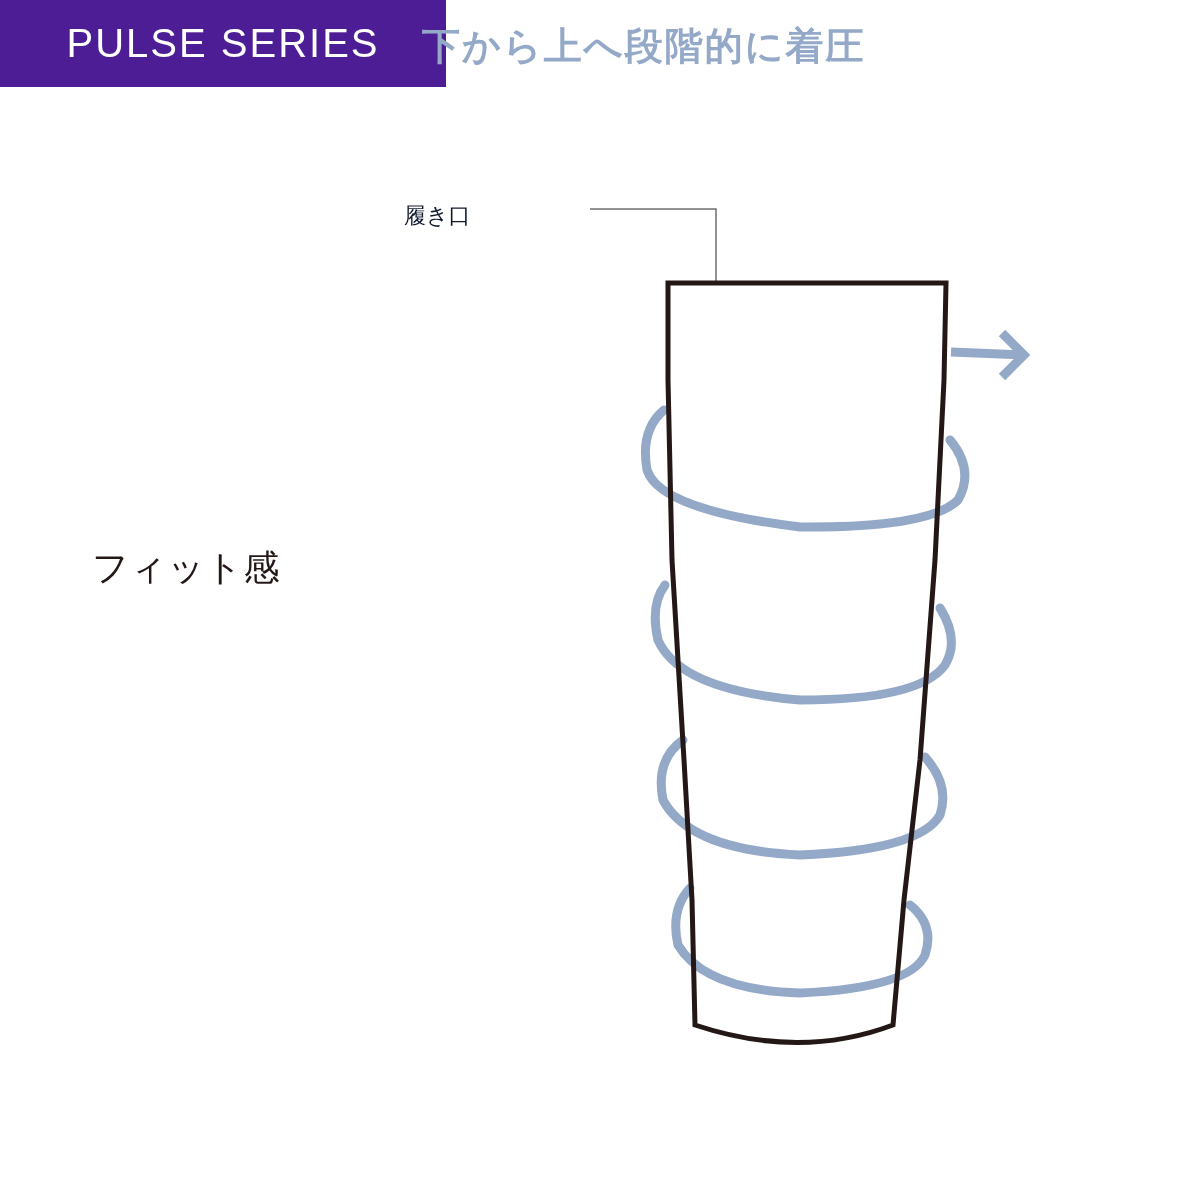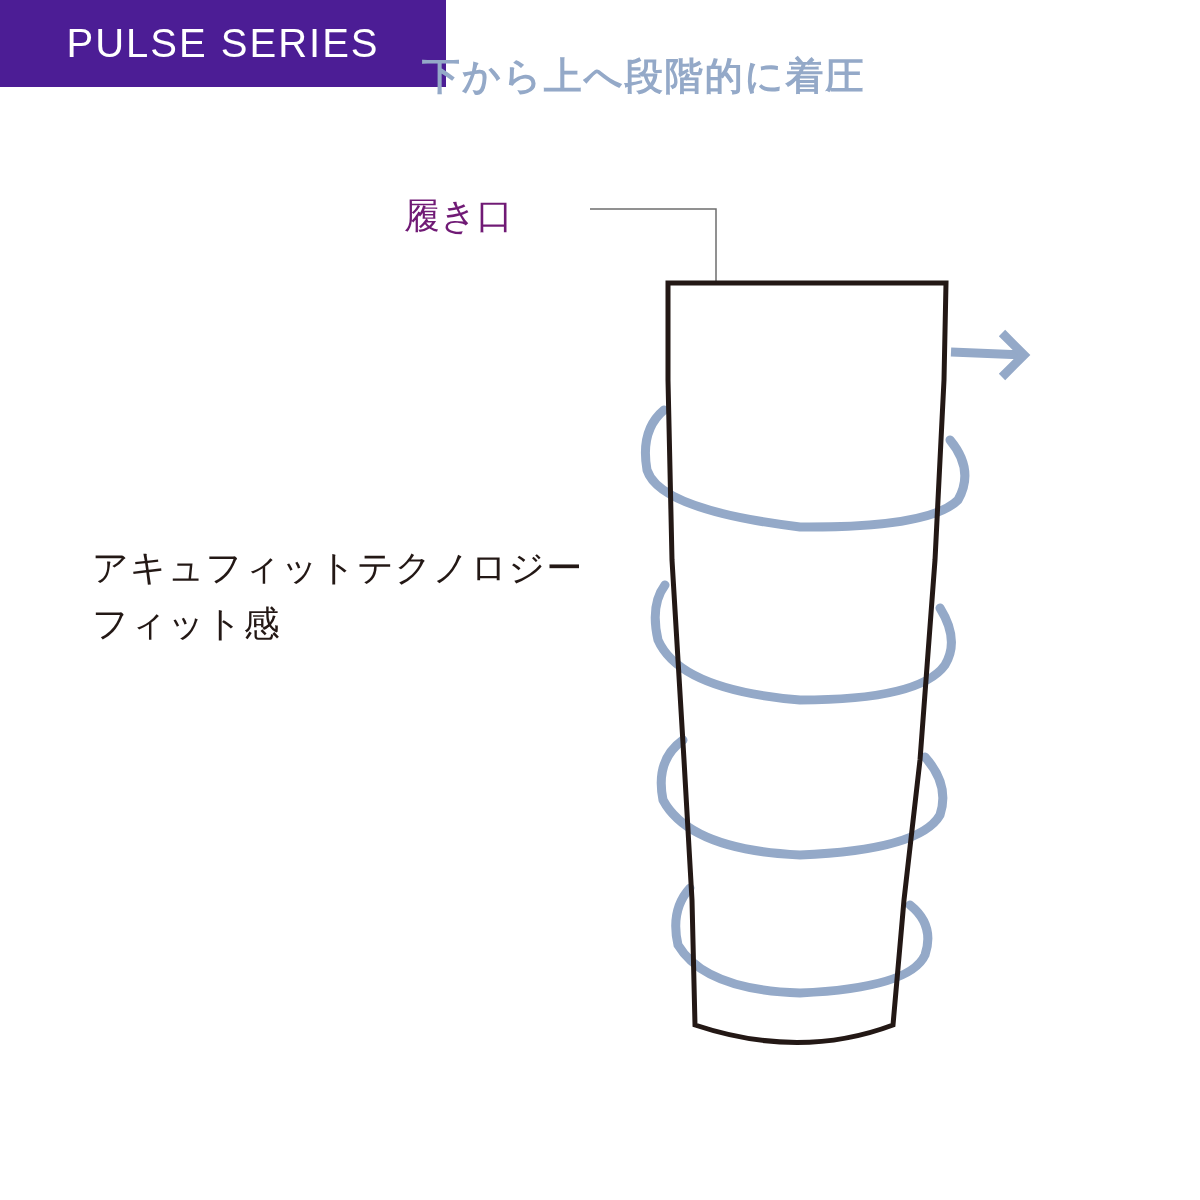--- a/index.html
+++ b/index.html
@@ -3,42 +3,41 @@
   <meta charset="utf-8">
   <style>
     html, body { margin: 0; padding: 0; background: #ffffff; }
     body { width: 1200px; height: 1200px; position: relative; overflow: hidden;
            font-family: "DejaVu Sans", "Liberation Sans", sans-serif; }
     .banner { position: absolute; left: 0; top: 0; width: 446px; height: 87px;
               background: #4c1d95; display: flex; align-items: center; justify-content: center; }
     .banner-text { color: #ffffff; font-family: "Liberation Sans", "DejaVu Sans", sans-serif;
                    font-size: 40px; letter-spacing: 2px; font-weight: 500; }
     .tagline { position: absolute; left: 422px; top: 20px; color: #94a9c8;
-               font-size: 38px; letter-spacing: 2px; font-weight: bold; line-height: 52px; margin-top: 30px; }
-    .callout { position: absolute; left: 404px; top: 192px; color: #701a75;
-               font-size: 36px; line-height: 48px; }
+               font-size: 38px; letter-spacing: 2px; font-weight: bold; line-height: 52px; }
+    .callout { position: absolute; left: 404px; top: 192px; color: #0f172a;
+               font-size: 22px; line-height: 48px; }
     .feature { position: absolute; left: 92px; top: 540px; color: #231815;
                font-size: 36px; line-height: 56px; letter-spacing: 1px; }
     .line { display: block; white-space: nowrap; }
     svg.diagram { position: absolute; left: 0; top: 0; }
   </style>
 </head>
 <body>
 
 <div class="banner">
   <span class="banner-text">PULSE SERIES</span>
 </div>
 <div class="tagline">下から上へ段階的に着圧</div>
 
 <div class="callout">
   <span class="line">履き口</span>
 </div>
 
 <div class="feature">
-  <span class="line">アキュフィットテクノロジー</span>
   <span class="line">フィット感</span>
 </div>
 
 <svg class="diagram" width="1200" height="1200" viewBox="0 0 1200 1200">
   <defs>
     <pattern id="hatch" patternUnits="userSpaceOnUse" width="20" height="20" patternTransform="rotate(45)">
       <rect x="0" y="0" width="9" height="20" fill="#c9d5e6"></rect>
     </pattern>
     <clipPath id="legclip">
       <path d="M668 283 L946 283 L944 380 L935 560 L920 760 L904 900 L893 1025 Q800 1060 695 1025 L692 900 L684 760 L672 560 L668 380 Z"></path>

